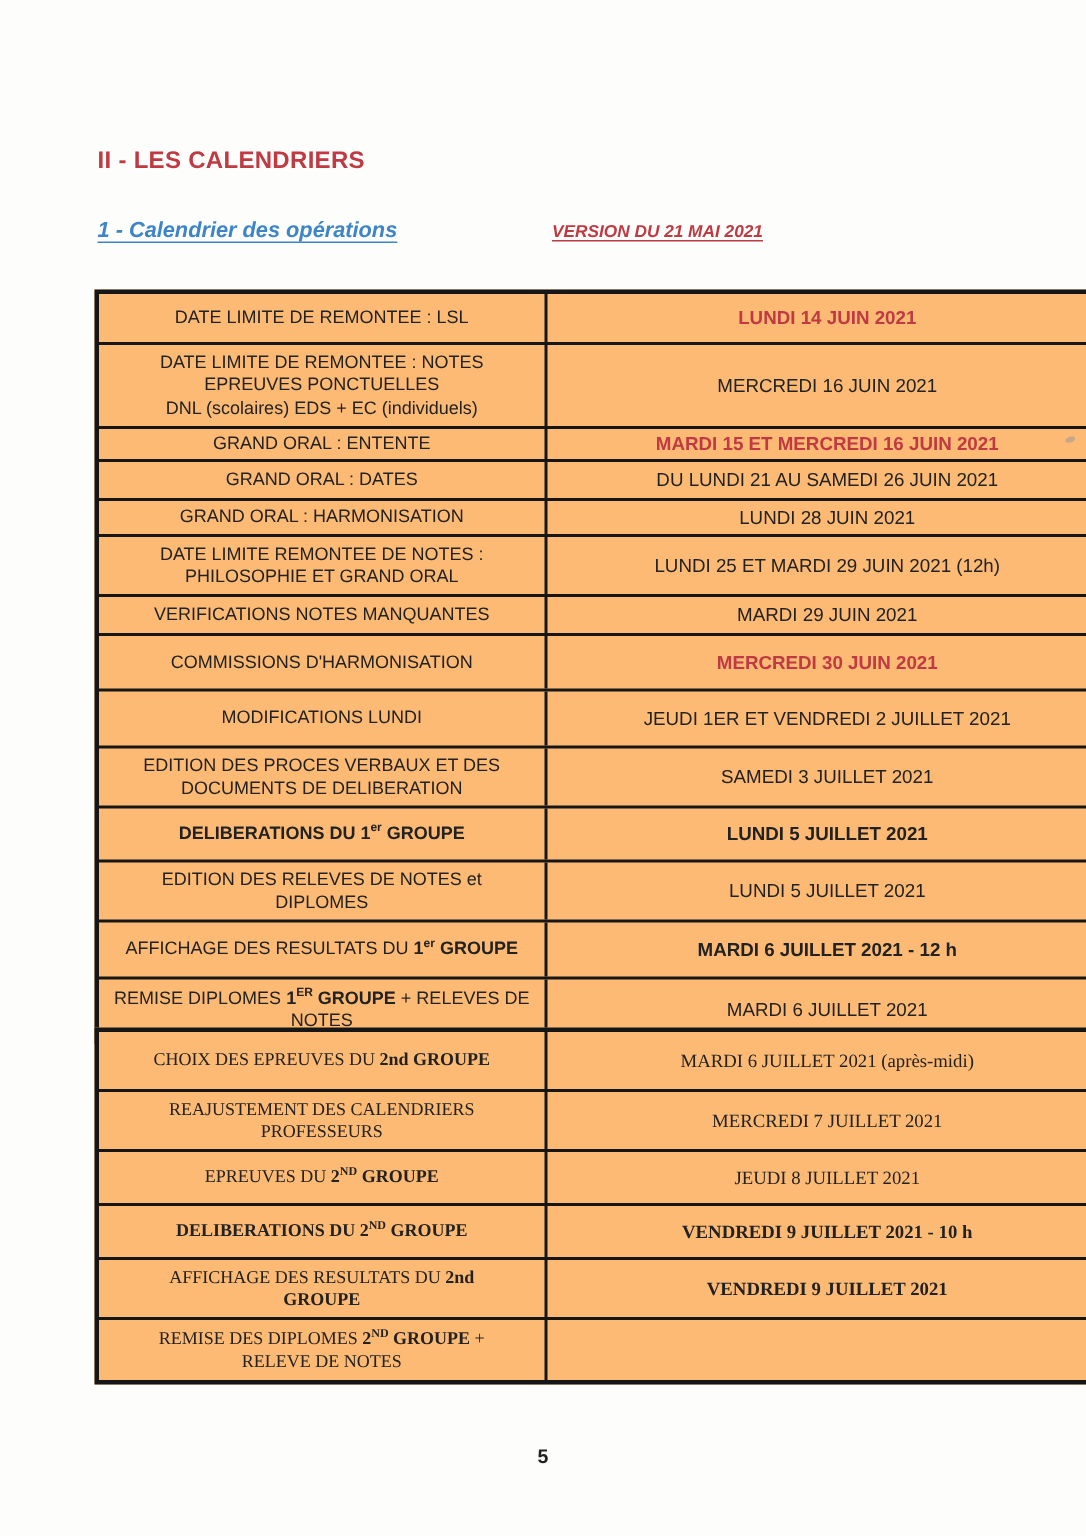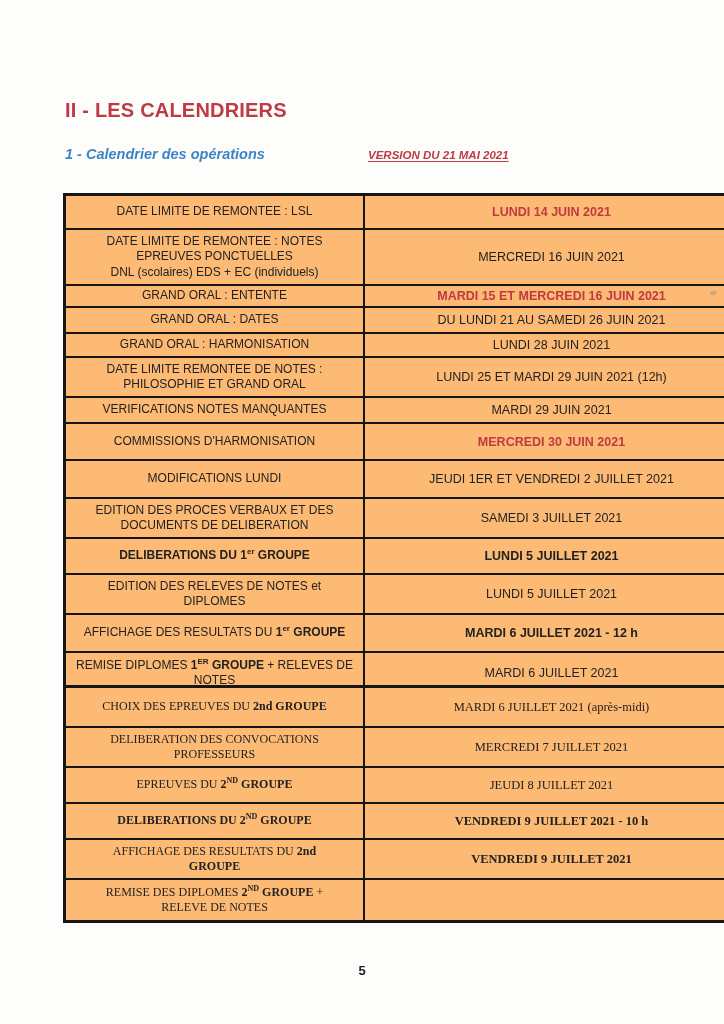--- a/index.html
+++ b/index.html
@@ -14,28 +14,29 @@
     position:relative;
     width:724px;height:1024px;
     margin:0 auto;
     background:#fdfdfc;
     font-family:"Liberation Sans",sans-serif;
     color:var(--ink);
     overflow:hidden;
   }
   .section-heading{
     position:absolute;left:65px;top:99px;
-    font-size:20px;font-weight:bold;color:var(--red);
+    font-size:16px;font-weight:bold;color:var(--red);
     letter-spacing:.2px;
   }
   .subrow{position:absolute;left:65px;top:146px;width:595px;height:24px;}
   .subsection-heading{
     position:absolute;left:0;top:0;
     font-size:14.5px;font-weight:bold;font-style:italic;
     color:var(--blue);
+    text-decoration:underline;
     text-underline-offset:3px;
   }
   .version-label{
     position:absolute;left:303px;top:3px;
     font-size:11.5px;font-style:italic;font-weight:600;
     color:var(--red);
     text-decoration:underline;
     text-underline-offset:2px;
   }
   .ctable{
@@ -218,21 +219,21 @@
       <div class="trow">
         <div class="tcell cell-left">
           <div><span>CHOIX DES EPREUVES DU </span><span class="b">2nd GROUPE</span></div>
         </div>
         <div class="tcell cell-right">
           <div><span>MARDI 6 JUILLET 2021 (après-midi)</span></div>
         </div>
       </div>
       <div class="trow">
         <div class="tcell cell-left">
-          <div><span>DELIBERATION DES CONVOCATIONS</span><br><span>PROFESSEURS</span></div>
+          <div><span>REAJUSTEMENT DES CALENDRIERS</span><br><span>PROFESSEURS</span></div>
         </div>
         <div class="tcell cell-right">
           <div><span>MERCREDI 7 JUILLET 2021</span></div>
         </div>
       </div>
       <div class="trow">
         <div class="tcell cell-left">
           <div><span>EPREUVES DU </span><span class="b">2</span><sup class="b">ND</sup><span class="b"> GROUPE</span></div>
         </div>
         <div class="tcell cell-right">

